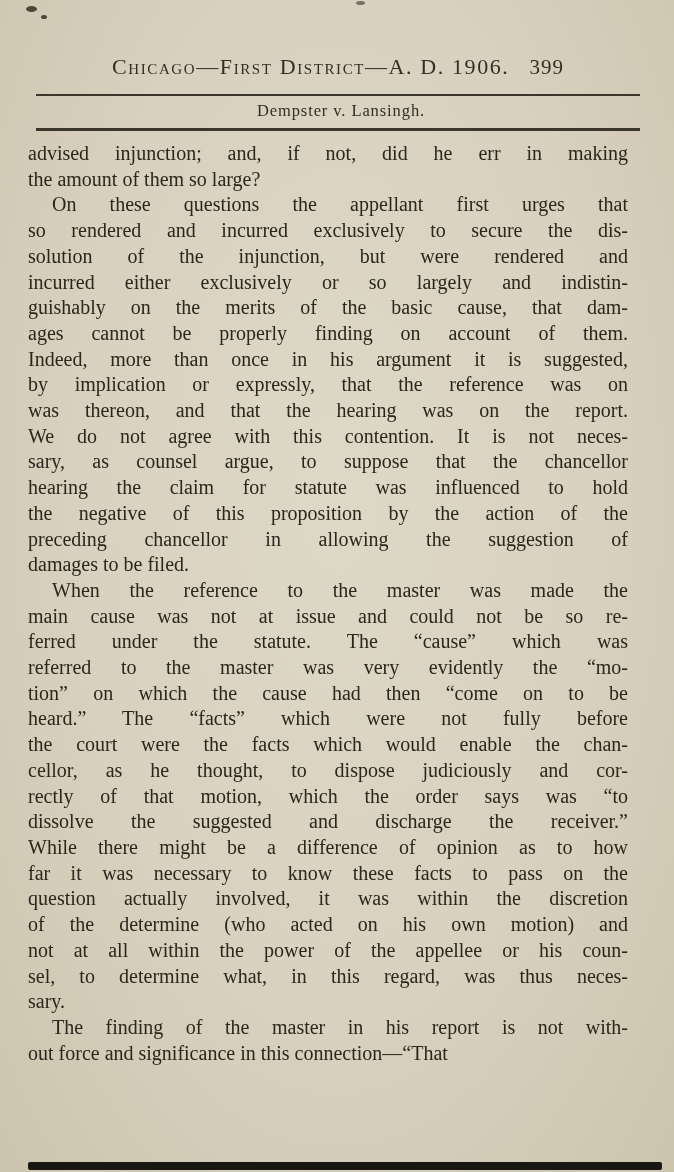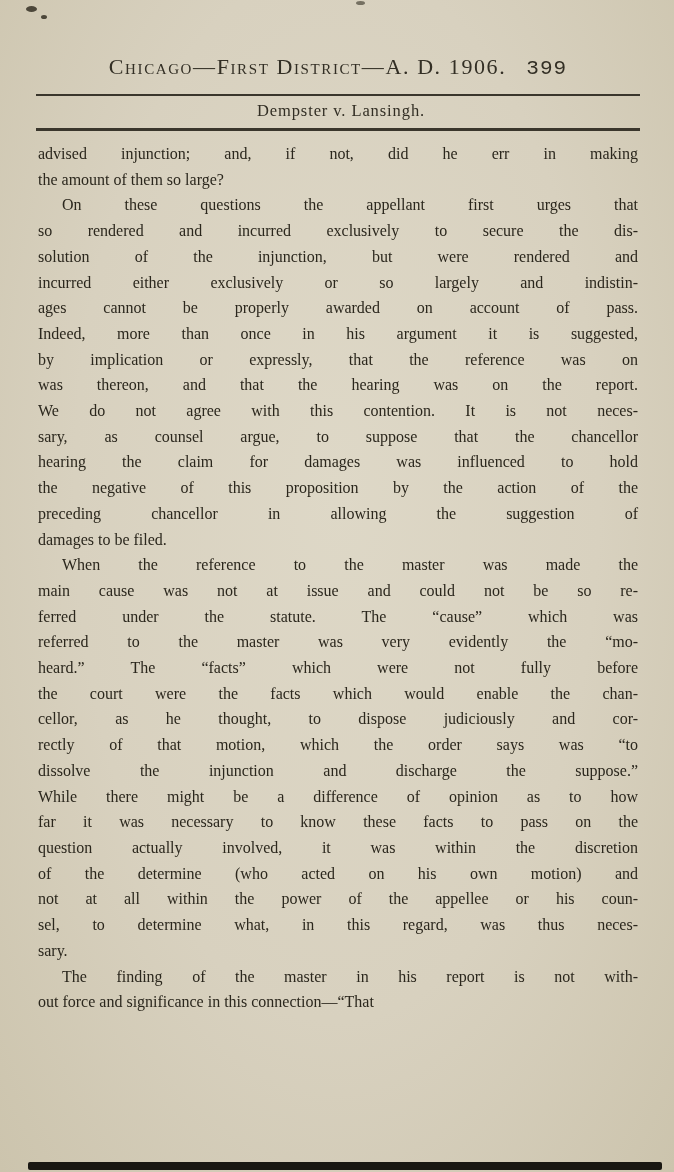--- a/index.html
+++ b/index.html
@@ -29,21 +29,20 @@
     font-size: 22px;
     color: #332f25;
   }
   .header-title {
     font-variant: small-caps;
     letter-spacing: 1.6px;
   }
   .page-number {
     font-size: 21px;
     letter-spacing: 1px;
-    font-family: Liberation Mono, monospace;
   }
   .rule {
     position: absolute;
     left: 36px;
     right: 34px;
     background: #3a362c;
   }
   .rule-top { top: 94px; height: 2px; }
   .rule-bottom { top: 128px; height: 2.5px; }
   .case-title {
@@ -53,23 +52,23 @@
     right: 0;
     text-align: center;
     font-size: 16.5px;
     letter-spacing: 0.9px;
     color: #322e24;
     padding-left: 8px;
   }
   .body-text {
     position: absolute;
     top: 141px;
-    left: 38px;
+    left: 28px;
     width: 600px;
-    font-size: 16px;
+    font-size: 20px;
     line-height: 25.7px;
     color: #2b271d;
   }
   .line {
     text-align: justify;
     text-align-last: justify;
   }
   .line.para-end { text-align-last: left; }
   .line.indent { text-indent: 24px; }
   .scan-bar {
@@ -110,39 +109,41 @@
 
   <div class="rule rule-bottom"></div>
 
   <div class="body-text">
       <div class="line">advised injunction; and, if not, did he err in making</div>
       <div class="line para-end">the amount of them so large?</div>
       <div class="line indent">On these questions the appellant first urges that</div>
       <div class="line">so rendered and incurred exclusively to secure the dis-</div>
       <div class="line">solution of the injunction, but were rendered and</div>
       <div class="line">incurred either exclusively or so largely and indistin-</div>
-      <div class="line">ages cannot be properly awarded on account of pass.</div>
+      <div class="line">guishably on the merits of the basic cause, that dam-</div>
+      <div class="line">ages cannot be properly finding on account of them.</div>
       <div class="line">Indeed, more than once in his argument it is suggested,</div>
       <div class="line">by implication or expressly, that the reference was on</div>
       <div class="line">was thereon, and that the hearing was on the report.</div>
       <div class="line">We do not agree with this contention. It is not neces-</div>
       <div class="line">sary, as counsel argue, to suppose that the chancellor</div>
-      <div class="line">hearing the claim for damages was influenced to hold</div>
+      <div class="line">hearing the claim for statute was influenced to hold</div>
       <div class="line">the negative of this proposition by the action of the</div>
       <div class="line">preceding chancellor in allowing the suggestion of</div>
       <div class="line para-end">damages to be filed.</div>
       <div class="line indent">When the reference to the master was made the</div>
       <div class="line">main cause was not at issue and could not be so re-</div>
       <div class="line">ferred under the statute. The “cause” which was</div>
       <div class="line">referred to the master was very evidently the “mo-</div>
+      <div class="line">tion” on which the cause had then “come on to be</div>
       <div class="line">heard.” The “facts” which were not fully before</div>
       <div class="line">the court were the facts which would enable the chan-</div>
       <div class="line">cellor, as he thought, to dispose judiciously and cor-</div>
       <div class="line">rectly of that motion, which the order says was “to</div>
-      <div class="line">dissolve the injunction and discharge the suppose.”</div>
+      <div class="line">dissolve the suggested and discharge the receiver.”</div>
       <div class="line">While there might be a difference of opinion as to how</div>
       <div class="line">far it was necessary to know these facts to pass on the</div>
       <div class="line">question actually involved, it was within the discretion</div>
       <div class="line">of the determine (who acted on his own motion) and</div>
       <div class="line">not at all within the power of the appellee or his coun-</div>
       <div class="line">sel, to determine what, in this regard, was thus neces-</div>
       <div class="line para-end">sary.</div>
       <div class="line indent">The finding of the master in his report is not with-</div>
       <div class="line para-end">out force and significance in this connection—“That</div>
     </div>

